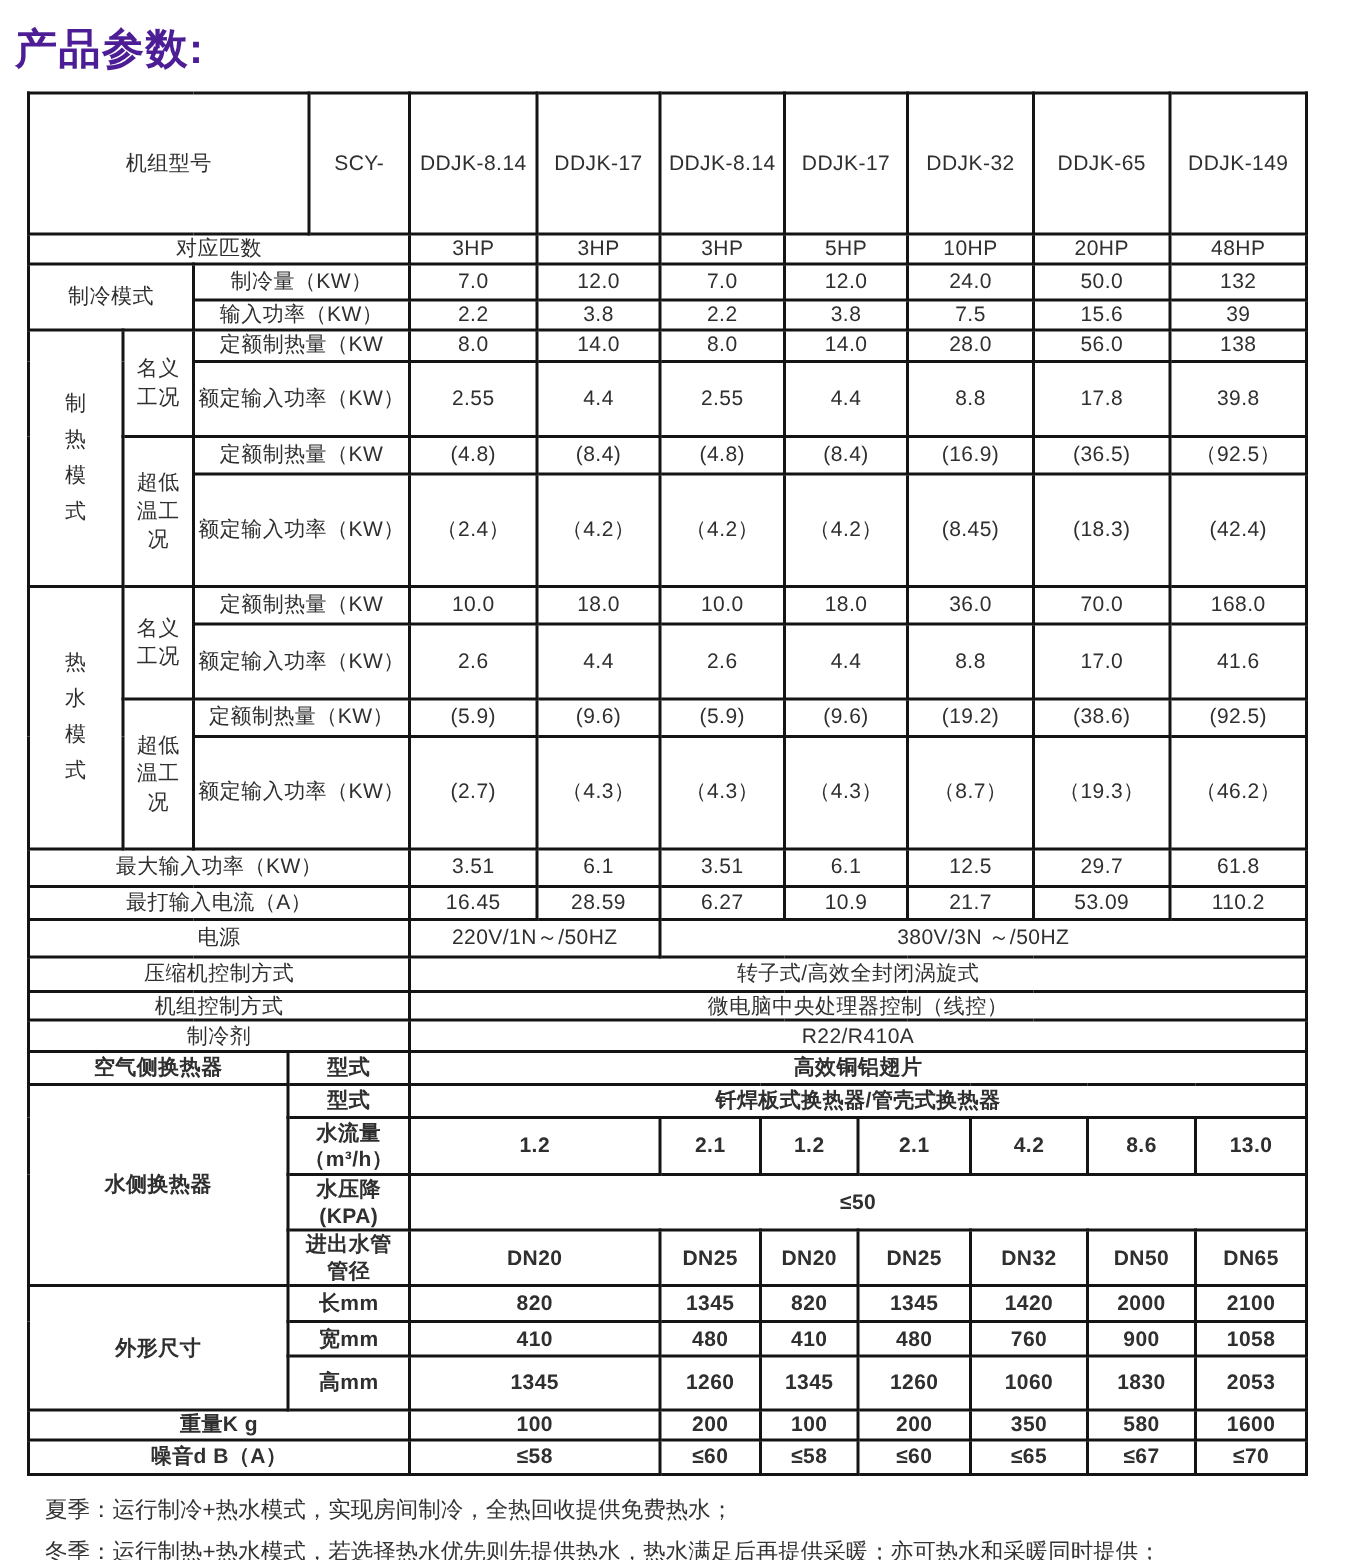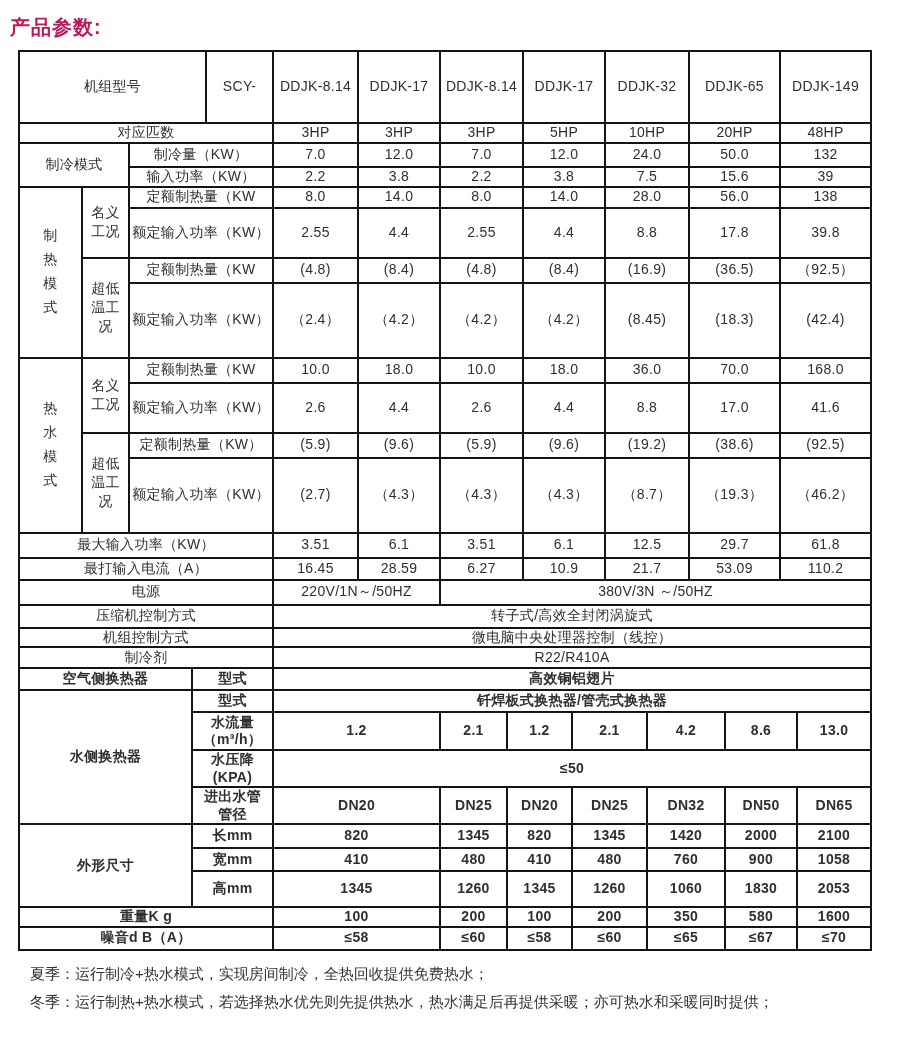--- a/index.html
+++ b/index.html
@@ -2,21 +2,21 @@
 <html><head>
 <meta charset="utf-8">
 <style>
   html,body{margin:0;padding:0;}
   body{
     width:900px;height:1040px;background:#ffffff;
     font-family:"Liberation Sans","DejaVu Sans",sans-serif;
     color:#2f2f2f;position:relative;overflow:hidden;
   }
   .page-title{
-    color:#be185d;font-size:20px;font-weight:bold;
+    color:#4c1d95;font-size:28px;font-weight:bold;
     margin:14px 0 9px 10px;letter-spacing:1px;
   }
   table.spec{
     border-collapse:collapse;table-layout:fixed;
     margin-left:18px;width:850px;
   }
   table.spec td{
     border:2px solid #141414;text-align:center;vertical-align:middle;
     font-size:14px;padding:0 2px;overflow:hidden;color:#2f2f2f;
     letter-spacing:0.3px;line-height:1.25;
@@ -42,21 +42,21 @@
       <col style="width:67px">
     <col style="width:85px">
       <col style="width:82px">
       <col style="width:83px">
       <col style="width:82px">
     <col style="width:84px">
       <col style="width:91px">
       <col style="width:91px">
   </colgroup>
   <tbody>
-      <tr style="height:72px">
+      <tr style="height:94px">
     <td colspan="3">机组型号</td>
     <td class="model">SCY-</td>
     <td class="model">DDJK-8.14</td>
     <td class="model">DDJK-17</td>
     <td class="model">DDJK-8.14</td>
     <td class="model">DDJK-17</td>
     <td class="model">DDJK-32</td>
     <td class="model">DDJK-65</td>
     <td class="model">DDJK-149</td>
   </tr>

